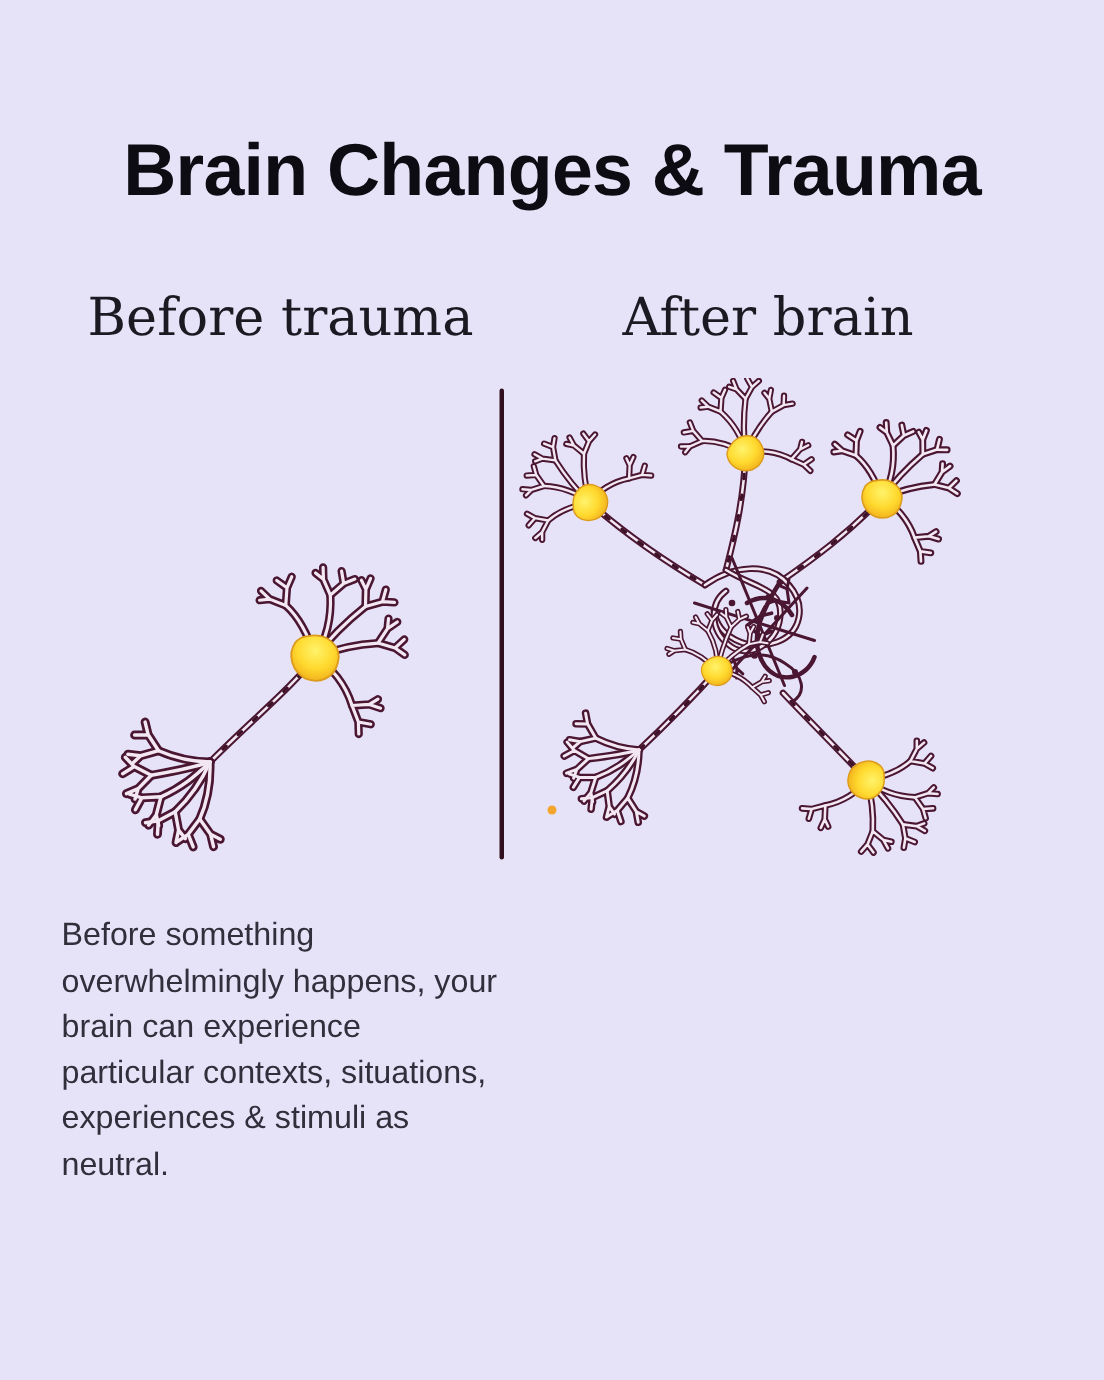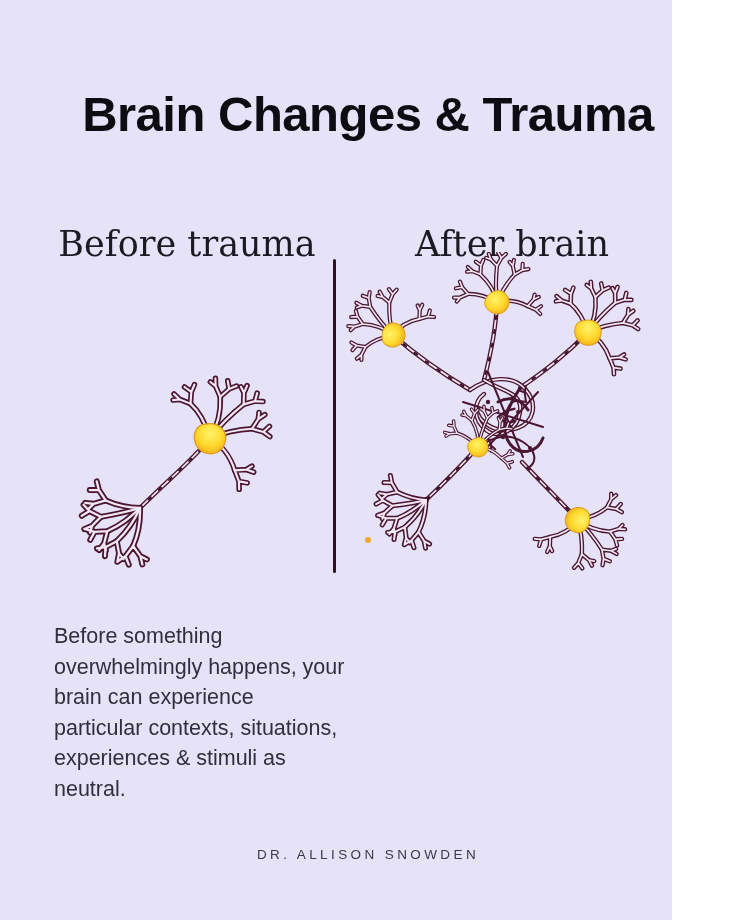--- a/index.html
+++ b/index.html
@@ -1,50 +1,49 @@
 <!DOCTYPE html>
 <html><head>
 <meta charset="utf-8">
 <style>
   html,body{margin:0;padding:0;}
   .poster{
     position:relative;
-    width:672px;height:920px;
+    width:736px;height:920px;
     background:#e6e3f8;
     font-family:"Liberation Sans",sans-serif;
     overflow:hidden;
     text-decoration:underline;
   }
   .title{
     position:absolute;left:0;top:86px;width:736px;
     margin:0;text-align:center;
     font-family:"Liberation Sans",sans-serif;
     font-size:49px;font-weight:bold;letter-spacing:-0.5px;
     color:#0d0c12;
   }
   .col-heading{
     position:absolute;top:192px;width:320px;
     text-align:center;
     font-family:"DejaVu Serif",serif;
     font-size:35px;font-weight:400;
     color:#1b1a22;
-    margin-top:32px;
   }
   .col-heading.before{left:27px;}
   .col-heading.after{left:352px;}
   .divider{
     position:absolute;left:333px;top:259px;
     width:3px;height:314px;border-radius:2px;
     background:#30101f;
   }
   .illustration{position:absolute;}
   .illustration.before{left:35px;top:360px;}
   .illustration.after{left:338px;top:252px;}
   .col-body{
-    position:absolute;top:605px;margin:16px;
+    position:absolute;top:605px;margin:3px;
     font-size:21.5px;line-height:30.5px;
     color:#312f3b;
     white-space:pre-line;
   }
   .col-body.before{left:38px;width:320px;}
   .col-body.after{left:376px;width:330px;}
   .footer{
     position:absolute;left:0;top:847px;width:736px;
     text-align:center;
     font-size:13.5px;font-weight:500;letter-spacing:3.4px;
@@ -217,14 +216,13 @@
     </g>
   </svg>
 
   <p class="col-body before">Before something
 overwhelmingly happens, your
 brain can experience
 particular contexts, situations,
 experiences &amp; stimuli as
 neutral.</p>
 
-  <div class="footer">DR. ALLISON SNOWDEN</div>
 </div>
 
 </body></html>

